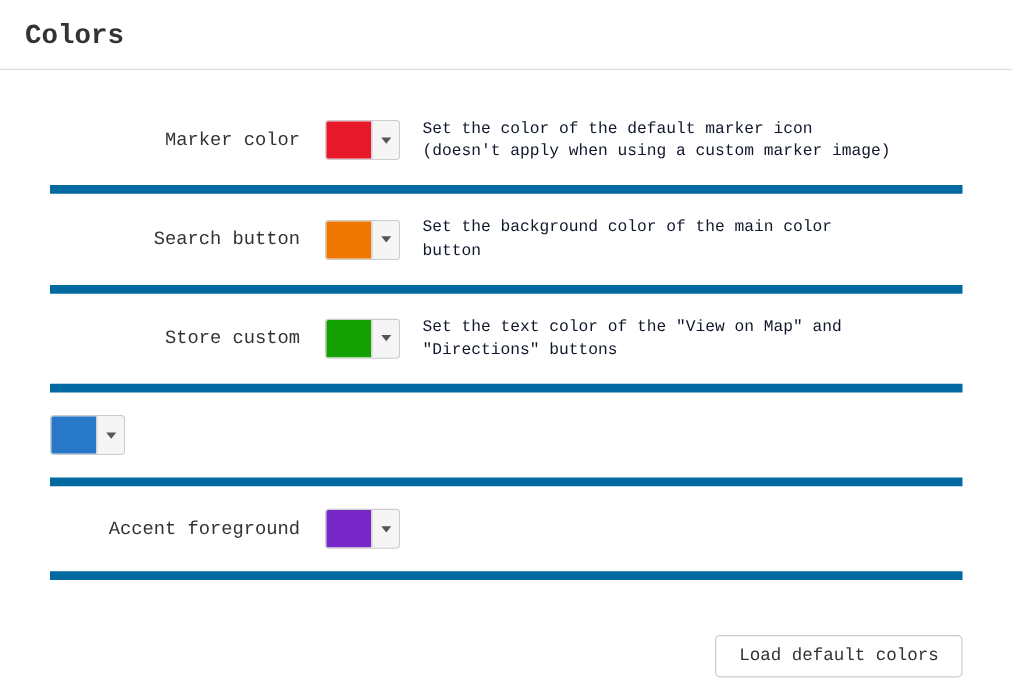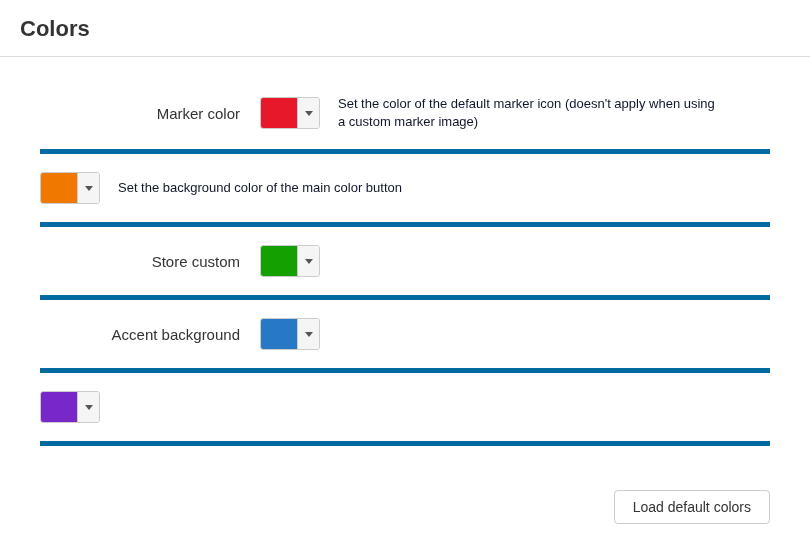--- a/index.html
+++ b/index.html
@@ -1,18 +1,19 @@
 <!DOCTYPE html>
 <html><head>
   <meta charset="utf-8">
   <style>
     * {
       box-sizing: border-box;
       margin: 0;
       padding: 0;
+      font-family: Liberation Mono, monospace;
     }
 
     body {
       font-family: Arial, sans-serif;
       background: #ffffff;
       color: #333;
       width: 810px;
       min-height: 559px;
     }
 
@@ -25,21 +26,21 @@
     }
 
     .settings-container {
       padding: 20px 40px;
     }
 
     .color-row {
       display: flex;
       align-items: center;
       padding: 18px 0;
-      border-bottom: 5px solid #0369a1;
+      border-bottom: 7px solid #0369a1;
     }
 
     .color-label {
       width: 220px;
       text-align: right;
       font-size: 15px;
       color: #333;
       padding-right: 20px;
       flex-shrink: 0;
     }
@@ -115,47 +116,49 @@
       <div class="color-label">Marker color</div>
       <div class="color-picker-wrapper">
         <span class="color-swatch" style="background:#e8182b;"></span>
         <button class="color-dropdown-btn">
           <span class="chevron-down"></span>
         </button>
       </div>
       <span class="color-description">Set the color of the default marker icon (doesn't apply when using a custom marker image)</span>
     </div>
     <div class="color-row">
+      <div class="color-label">Search button</div>
       <div class="color-picker-wrapper">
         <span class="color-swatch" style="background:#f07800;"></span>
         <button class="color-dropdown-btn">
           <span class="chevron-down"></span>
         </button>
       </div>
       <span class="color-description">Set the background color of the main color button</span>
     </div>
     <div class="color-row">
       <div class="color-label">Store custom</div>
       <div class="color-picker-wrapper">
         <span class="color-swatch" style="background:#14a000;"></span>
         <button class="color-dropdown-btn">
           <span class="chevron-down"></span>
         </button>
       </div>
+      <span class="color-description">Set the text color of the "View on Map" and "Directions" buttons</span>
     </div>
     <div class="color-row">
-      <div class="color-label">Accent background</div>
       <div class="color-picker-wrapper">
         <span class="color-swatch" style="background:#2878c8;"></span>
         <button class="color-dropdown-btn">
           <span class="chevron-down"></span>
         </button>
       </div>
     </div>
     <div class="color-row">
+      <div class="color-label">Accent foreground</div>
       <div class="color-picker-wrapper">
         <span class="color-swatch" style="background:#7828c8;"></span>
         <button class="color-dropdown-btn">
           <span class="chevron-down"></span>
         </button>
       </div>
     </div>
   </div>
 
 <div class="footer">

